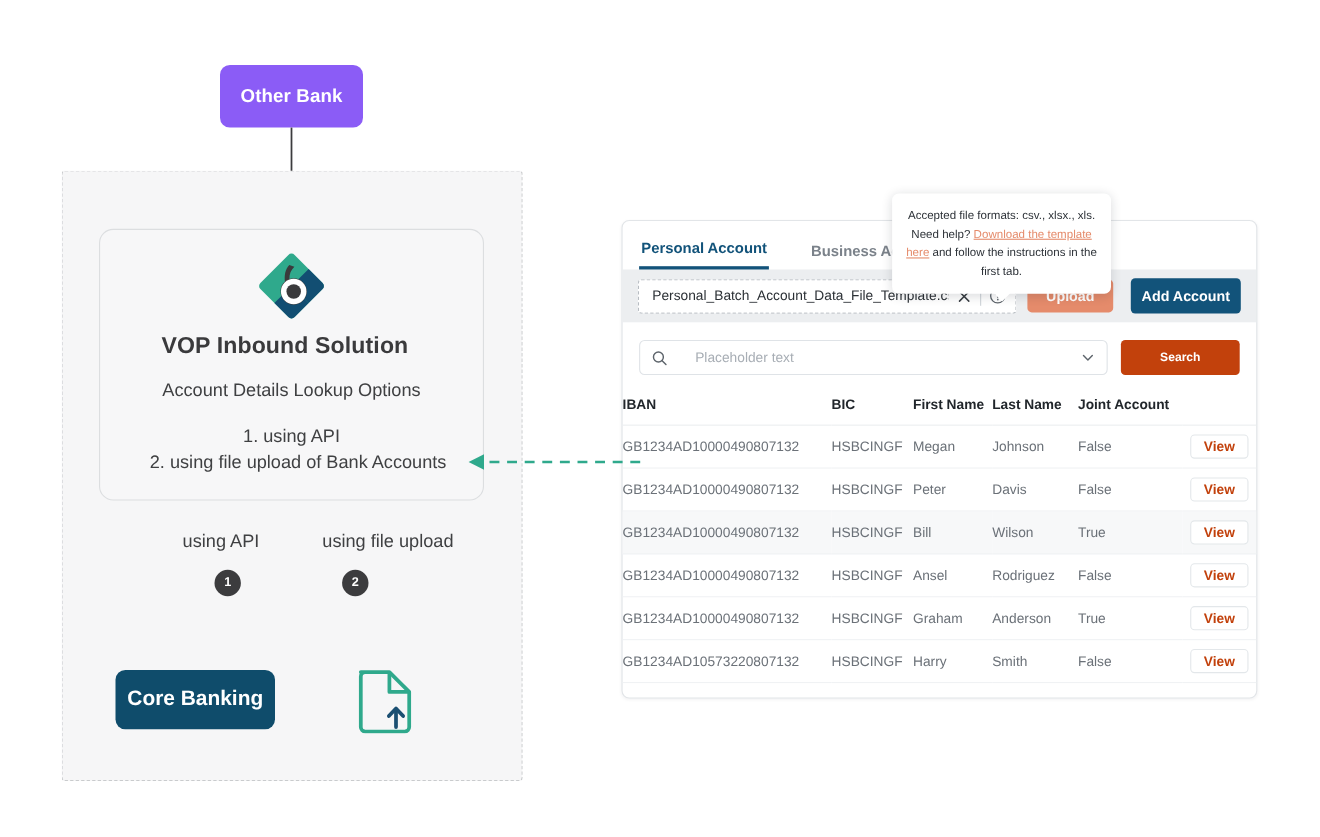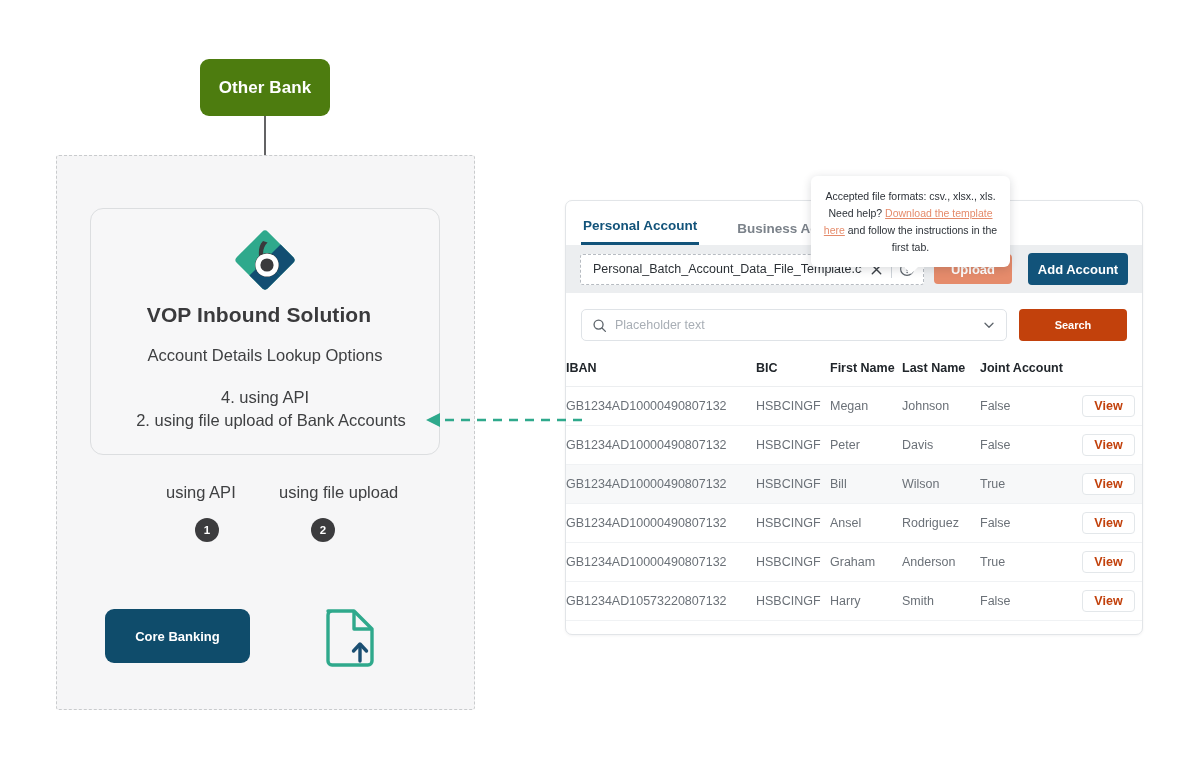--- a/index.html
+++ b/index.html
@@ -11,21 +11,21 @@
     position:relative;
     overflow:hidden;
     color:#333;
   }
 
   
   #diagram { position:absolute; left:0; top:0; width:560px; height:761px; }
 
   .other-bank-box{
     position:absolute; left:200px; top:59px; width:130px; height:57px;
-    background:#4d7c0f; color:#fff; border-radius:9px;
+    background:#8b5cf6; color:#fff; border-radius:9px;
     display:flex; align-items:center; justify-content:center;
     font-size:17px; font-weight:600; letter-spacing:.1px;
   }
 
   .dashed-region{
     position:absolute; left:56px; top:155px; width:419px; height:555px;
     border:1.5px dashed #c9cbcd; border-radius:3px; background:#f6f6f7;
   }
 
   .vop-card{
@@ -39,35 +39,35 @@
     font-size:21px; font-weight:700; color:#3a3a3c; letter-spacing:.1px;
   }
   .vop-sub{
     position:absolute; left:0; right:0; top:137px; text-align:center;
     font-size:16.5px; color:#3f4042;
   }
   .vop-opt1{ position:absolute; left:0; right:0; top:179px; text-align:center; font-size:16.5px; color:#3f4042; }
   .vop-opt2{ position:absolute; left:12px; right:0; top:202px; text-align:center; font-size:16.5px; color:#3f4042; }
 
   .lbl-api{ position:absolute; left:166px; top:483px; font-size:16.5px; color:#3f4042; }
-  .lbl-file{ position:absolute; left:279px; top:483px; font-size:16.5px; color:#3f4042; }
+  .lbl-file{ position:absolute; left:293px; top:483px; font-size:16.5px; color:#3f4042; }
 
   .num-circle{
     position:absolute; width:24px; height:24px; border-radius:50%;
     background:#3c3c3e; color:#fff; font-size:11.5px; font-weight:700;
     display:flex; align-items:center; justify-content:center;
   }
   .num1{ left:195px; top:518px; }
   .num2{ left:311px; top:518px; }
 
   .core-banking-box{
     position:absolute; left:105px; top:609px; width:145px; height:54px;
     background:#0F4C6B; color:#fff; border-radius:9px;
     display:flex; align-items:center; justify-content:center;
-    font-size:13px; font-weight:600;
+    font-size:19px; font-weight:600;
   }
 
   .file-upload-icon{ position:absolute; left:322px; top:605px; width:58px; height:62px; }
 
   
   #panel{
     position:absolute; left:565px; top:200px; width:578px; height:435px;
     background:#fff; border:1px solid #e2e5e8; border-radius:7px;
     box-shadow:0 1px 3px rgba(16,24,40,.05);
   }
@@ -103,21 +103,21 @@
   }
   .btn-add{
     margin-left:auto; width:100px; height:32px; background:#12537A; color:#fff;
     border:none; border-radius:4px; font-size:13px; font-weight:700;
     font-family:inherit; cursor:pointer;
   }
 
   .search-row{ display:flex; align-items:center; gap:12px; padding:16px 15px 0 15px; }
   .search-box{
     flex:1; height:32px; background:#fff; border:1px solid #dfe3e7; border-radius:5px;
-    display:flex; align-items:center; padding:0 10px; gap:8px;
+    display:flex; align-items:center; padding:0 10px; gap:25px;
   }
   .search-icon{ width:15px; height:15px; flex:0 0 auto; }
   .search-ph{ flex:1; font-size:12.5px; color:#a8aeb5; }
   .chev{ width:14px; height:14px; flex:0 0 auto; cursor:pointer; }
   .btn-search{
     width:108px; height:32px; background:#c2410c; color:#fff;
     border:none; border-radius:4px; font-size:11px; font-weight:700;
     font-family:inherit; cursor:pointer;
   }
 
@@ -192,21 +192,21 @@
         <rect x="9" y="9" width="44" height="44" rx="4" fill="#2FA98C"></rect>
         <path d="M31 9 H49 a4 4 0 0 1 4 4 V31 H31 Z" fill="#124E72"></path>
         <path d="M31 31 H53 V49 a4 4 0 0 1 -4 4 H31 Z" fill="#124E72"></path>
       </g>
       <path d="M29 12 C25 16 24.5 22 25 27 C22.5 29 21 32.5 21 36 C21 42.6 26.4 48 33 48 C39.6 48 45 42.6 45 36 C45 29.4 39.6 24 33 24 C31.6 24 30.3 24.25 29.1 24.7 C29 20.5 30.4 16.6 33.6 13.6 Z" fill="#3a3a3c"></path>
       <circle cx="33" cy="36" r="11.6" fill="#ffffff"></circle>
       <circle cx="33" cy="36" r="6.6" fill="#3a3a3c"></circle>
     </svg>
     <div class="vop-title">VOP Inbound Solution</div>
     <div class="vop-sub">Account Details Lookup Options</div>
-    <div class="vop-opt1">4. using API</div>
+    <div class="vop-opt1">1. using API</div>
     <div class="vop-opt2">2. using file upload of Bank Accounts</div>
   </div>
 
   <div class="lbl-api">using API</div>
   <div class="lbl-file">using file upload</div>
 
   <div class="num-circle num1">
       <span>1</span>
     </div>
   <div class="num-circle num2">

